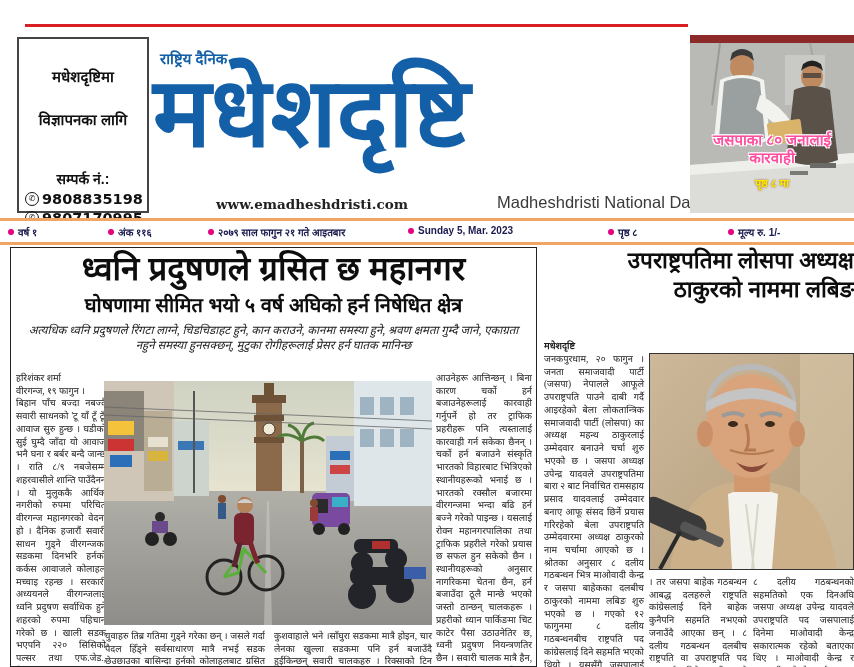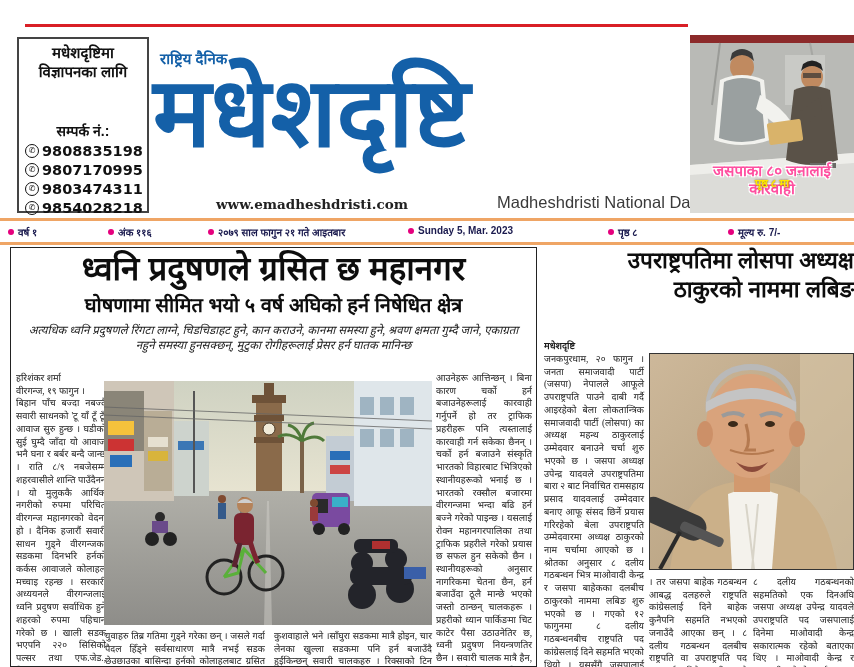--- a/index.html
+++ b/index.html
@@ -4,37 +4,37 @@
 <style>
   html,body{margin:0;padding:0;background:#fff;}
   .page{position:relative;width:854px;height:667px;background:#ffffff;overflow:hidden;
         font-family:"Liberation Sans",sans-serif;color:#111;}
   
   .tagline-row{position:absolute;left:25px;top:24px;width:663px;display:flex;align-items:center;}
   .tagline-row .rule{flex:1;height:3px;background:#d91f26;}
   .tagline-text{color:#d91f26;font-weight:bold;font-size:21px;padding:0 14px;white-space:nowrap;}
   .contact-box{position:absolute;left:17px;top:37px;width:132px;height:176px;border:2px solid #444;
                box-sizing:border-box;text-align:center;padding-top:5px;background:#fff;}
-  .contact-box .t1{font-weight:bold;font-size:15px;line-height:1.25;}
+  .contact-box .t1{font-weight:bold;font-size:15px;line-height:1.25;margin-top:24px;}
   .contact-box .t2{font-weight:bold;font-size:14px;line-height:1.3;margin-top:40px;}
   .phone-line{display:flex;align-items:center;justify-content:flex-start;padding-left:6px;gap:3px;
               font-weight:bold;font-size:14.5px;font-family:"DejaVu Sans",sans-serif;margin-top:3px;}
   .phone-ic{display:inline-block;width:12px;height:12px;border:1.3px solid #111;border-radius:50%;
             font-size:8px;line-height:12px;text-align:center;font-weight:bold;}
   .kicker{position:absolute;left:160px;top:48px;color:#1460a8;font-weight:bold;font-size:15px;}
   .masthead{position:absolute;left:153px;top:52px;width:625px;color:#1460a8;font-weight:bold;
             font-size:97px;line-height:1.25;white-space:nowrap;}
   .website{position:absolute;left:216px;top:196px;font-family:"DejaVu Serif",serif;font-weight:bold;
            font-size:13.5px;color:#222;}
   .engname{position:absolute;left:497px;top:193px;font-size:16.5px;color:#3a3a3a;}
   .hphoto{position:absolute;left:690px;top:35px;width:164px;height:178px;overflow:hidden;}
   .hphoto svg{display:block;}
   .hcap{position:absolute;left:0;right:0;top:96px;text-align:center;font-weight:bold;font-size:15px;
         color:#ff4fa0;line-height:1.2;
-        text-shadow:-1px -1px 0 #fff,1px -1px 0 #fff,-1px 1px 0 #fff,1px 1px 0 #fff;margin-top:31px;}
+        text-shadow:-1px -1px 0 #fff,1px -1px 0 #fff,-1px 1px 0 #fff,1px 1px 0 #fff;}
   .hcap-page{position:absolute;left:0;right:0;top:140px;text-align:center;font-weight:bold;font-size:11px;
         color:#ffe800;text-shadow:0 0 2px #7a4a00;}
   
   .datebar{position:absolute;left:0;top:218px;width:854px;height:21px;border-top:3px solid #efa565;
            border-bottom:3px solid #efa565;box-sizing:content-box;background:#fff;}
   .d-item{position:absolute;top:4px;display:flex;align-items:center;gap:4px;font-size:10px;
           font-weight:bold;color:#1a1a4e;white-space:nowrap;}
   .dot{width:6px;height:6px;border-radius:50%;background:#e5007d;flex:0 0 auto;}
   
   .art-left{position:absolute;left:10px;top:247px;width:527px;height:420px;border:1.5px solid #222;
@@ -147,21 +147,21 @@
     <div class="d-item" style="left:408px">
         <span class="dot"></span>
         <span>Sunday 5, Mar. 2023</span>
       </div>
     <div class="d-item" style="left:608px">
         <span class="dot"></span>
         <span>पृष्ठ ८</span>
       </div>
     <div class="d-item" style="left:728px">
         <span class="dot"></span>
-        <span>मूल्य रु. 7/-</span>
+        <span>मूल्य रु. 1/-</span>
       </div>
   </div>
 
   <div class="art-left">
     <div class="hl1">ध्वनि प्रदुषणले ग्रसित छ महानगर</div>
     <div class="hl2">घोषणामा सीमित भयो ५ वर्ष अघिको हर्न निषेधित क्षेत्र</div>
     <div class="deck">अत्यधिक ध्वनि प्रदुषणले रिंगटा लाग्ने, चिडचिडाहट हुने, कान कराउने, कानमा समस्या हुने, श्रवण क्षमता गुम्दै जाने, एकाग्रता नहुने समस्या हुनसक्छन्, मुटुका रोगीहरूलाई प्रेसर हर्न घातक मानिन्छ</div>
 
     <div class="np-body colL1">
       <span>हरिशंकर शर्मा</span><br>

